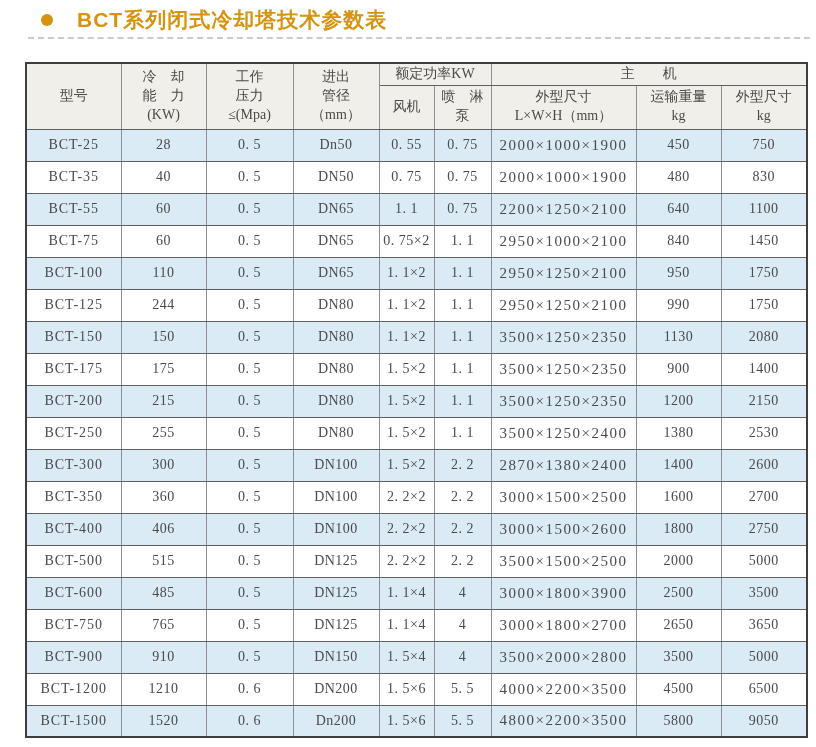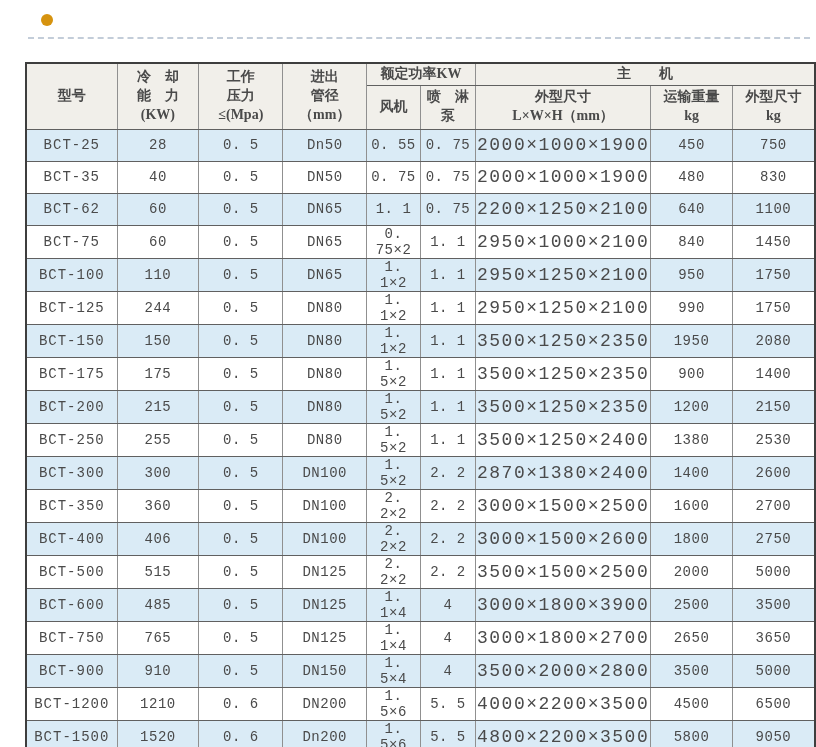--- a/index.html
+++ b/index.html
@@ -45,38 +45,39 @@
     border-right:1px solid #909090;
     border-top:1px solid #606060;
     border-bottom:1px solid #606060;
     text-align:center; vertical-align:middle;
     padding:0 1px;
     font-size:14px;
     overflow:hidden;
   }
   .spec thead th {
     background:#F1EFEA;
-    font-weight:bold;
+    font-weight:normal;
     white-space:pre-line;
     line-height:1.35;
     color:#4a4a4a;
   }
   .spec thead tr.group-row { height:22px; }
   .spec thead tr.sub-row   { height:44px; }
-  .spec tbody tr { height:32px;font-family:Liberation Mono, monospace; }
+  .spec tbody tr { height:32px; }
   .spec tbody tr.alt { background:#DAEBF6; }
   .spec tbody td { letter-spacing:0.5px; }
-  .spec tbody td:nth-child(7) { letter-spacing:1.5px; font-size:18px; }
+  .spec tbody td:nth-child(7) { letter-spacing:1.5px; font-size:15px; }
   .spec tbody td:nth-child(1) { letter-spacing:1px; }
 </style>
 </head>
 <body>
 
 <div class="title-bar">
   <span class="bullet"></span>
+  <h1 class="page-title">BCT系列闭式冷却塔技术参数表</h1>
 </div>
 <div class="divider"></div>
 
 <table class="spec">
   <colgroup>
     <col style="width:95px">
       <col style="width:85px">
       <col style="width:87px">
     <col style="width:86px">
       <col style="width:55px">
@@ -129,21 +130,21 @@
         <td>40</td>
         <td>0. 5</td>
         <td>DN50</td>
         <td>0. 75</td>
         <td>0. 75</td>
         <td>2000×1000×1900</td>
         <td>480</td>
         <td>830</td>
       </tr>
       <tr class="alt">
-        <td>BCT-62</td>
+        <td>BCT-55</td>
         <td>60</td>
         <td>0. 5</td>
         <td>DN65</td>
         <td>1. 1</td>
         <td>0. 75</td>
         <td>2200×1250×2100</td>
         <td>640</td>
         <td>1100</td>
       </tr>
       <tr>
@@ -180,21 +181,21 @@
         <td>1750</td>
       </tr>
       <tr class="alt">
         <td>BCT-150</td>
         <td>150</td>
         <td>0. 5</td>
         <td>DN80</td>
         <td>1. 1×2</td>
         <td>1. 1</td>
         <td>3500×1250×2350</td>
-        <td>1950</td>
+        <td>1130</td>
         <td>2080</td>
       </tr>
       <tr>
         <td>BCT-175</td>
         <td>175</td>
         <td>0. 5</td>
         <td>DN80</td>
         <td>1. 5×2</td>
         <td>1. 1</td>
         <td>3500×1250×2350</td>

